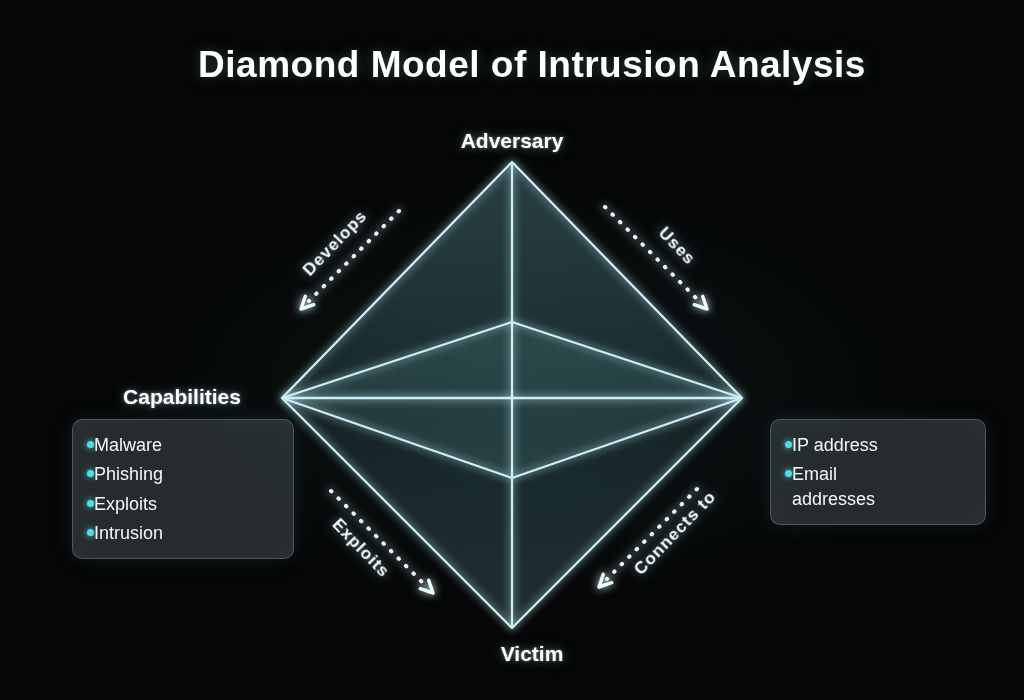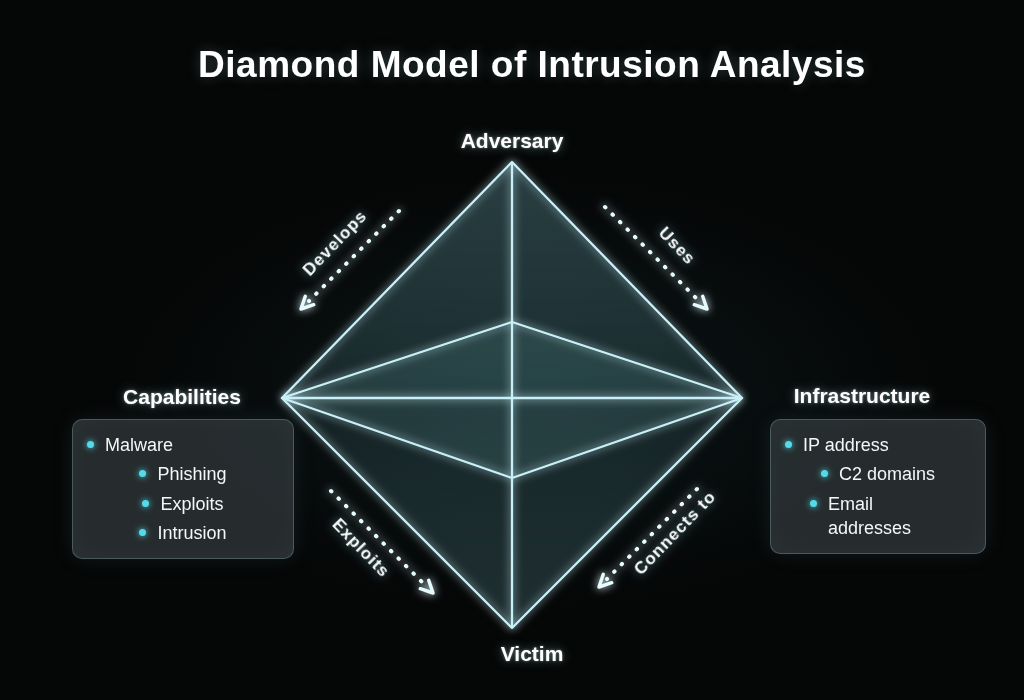--- a/index.html
+++ b/index.html
@@ -31,22 +31,22 @@
     fill:var(--label,#fff);font-family:"Liberation Sans",sans-serif;font-size:17px;font-weight:bold;
     letter-spacing:1px;text-anchor:middle;dominant-baseline:middle;
     filter:drop-shadow(0 0 5px rgba(150,230,240,.55));
   }
   .info-box{
     position:absolute;background:var(--box-bg,rgba(46,54,56,.8));
     border:1px solid rgba(170,210,215,.28);border-radius:10px;padding:13px 14px;
     box-shadow:0 0 22px rgba(140,220,230,.10), inset 0 0 30px rgba(255,255,255,.03);
   }
   .info-box ul{list-style:none;margin:0;padding:0;}
-  .info-box li{display:flex;gap:11px;align-items:flex-start;color:#f2f7f8;font-size:18px;line-height:1.35;}
-  .info-box li + li{margin-top:5px;justify-content:center;}
+  .info-box li{display:flex;align-items:flex-start;color:#f2f7f8;font-size:18px;line-height:1.35;}
+  .info-box li + li{margin-top:5px;}
   .dot{width:7px;height:7px;border-radius:50%;background:var(--bullet,#54dbea);
     box-shadow:0 0 6px var(--bullet,#54dbea);margin-top:8px;flex:0 0 auto;}
   .box-left{left:72px;top:419px;width:192px;}
   .box-right{left:770px;top:419px;width:186px;}
   .box-right .item-text{max-width:118px;display:inline-block;}
   .corner-accent{
     position:absolute;right:7px;bottom:3px;width:16px;height:11px;
     background:#2bd8e6;clip-path:polygon(100% 0,0 100%,100% 100%);
     box-shadow:0 0 8px rgba(60,220,235,.8);opacity:.9;
   }
@@ -105,21 +105,20 @@
     </g>
 
     <text class="edge-label" x="336" y="244" transform="rotate(-46 336 244)">Develops</text>
     <text class="edge-label" x="676" y="247" transform="rotate(46 676 247)">Uses</text>
     <text class="edge-label" x="360" y="549" transform="rotate(46 360 549)">Exploits</text>
     <text class="edge-label" x="676" y="534" transform="rotate(-46 676 534)">Connects to</text>
   </svg>
 
   <div class="node-label" style="left:512px;top:141px;">Adversary</div>
   <div class="node-label" style="left:182px;top:397px;">Capabilities</div>
-  <div class="node-label" style="left:862px;top:396px;">Infrastructure</div>
   <div class="node-label" style="left:532px;top:654px;">Victim</div>
 
   <div class="info-box box-left">
     <ul>
       <li>
         <span class="dot"></span>
         <span class="item-text">Malware</span>
       </li>
       <li>
         <span class="dot"></span>
@@ -137,24 +136,20 @@
   </div>
 
   <div class="info-box box-right">
     <ul>
       <li>
         <span class="dot"></span>
         <span class="item-text">IP address</span>
       </li>
       <li>
         <span class="dot"></span>
-        <span class="item-text">C2 domains</span>
-      </li>
-      <li>
-        <span class="dot"></span>
         <span class="item-text">Email addresses</span>
       </li>
     </ul>
   </div>
 
   <div class="corner-accent"></div>
 
 </div>
 
 </body></html>

